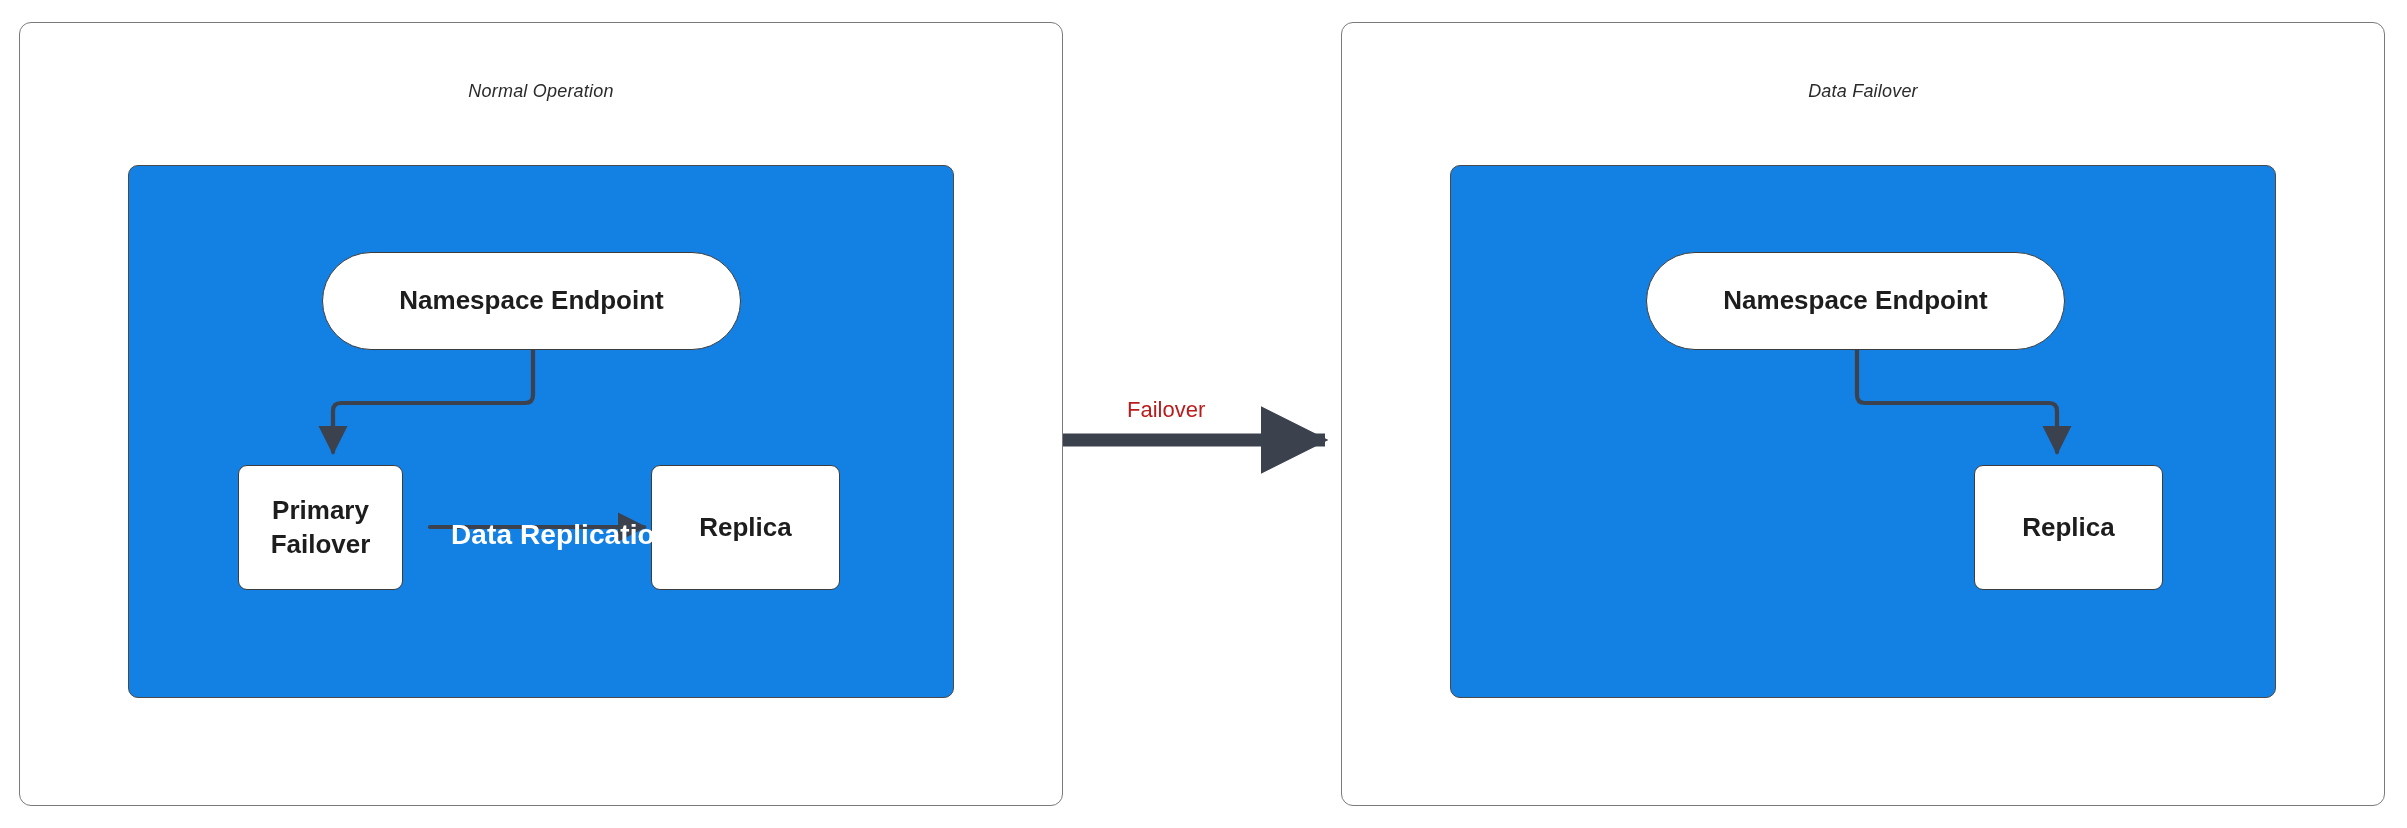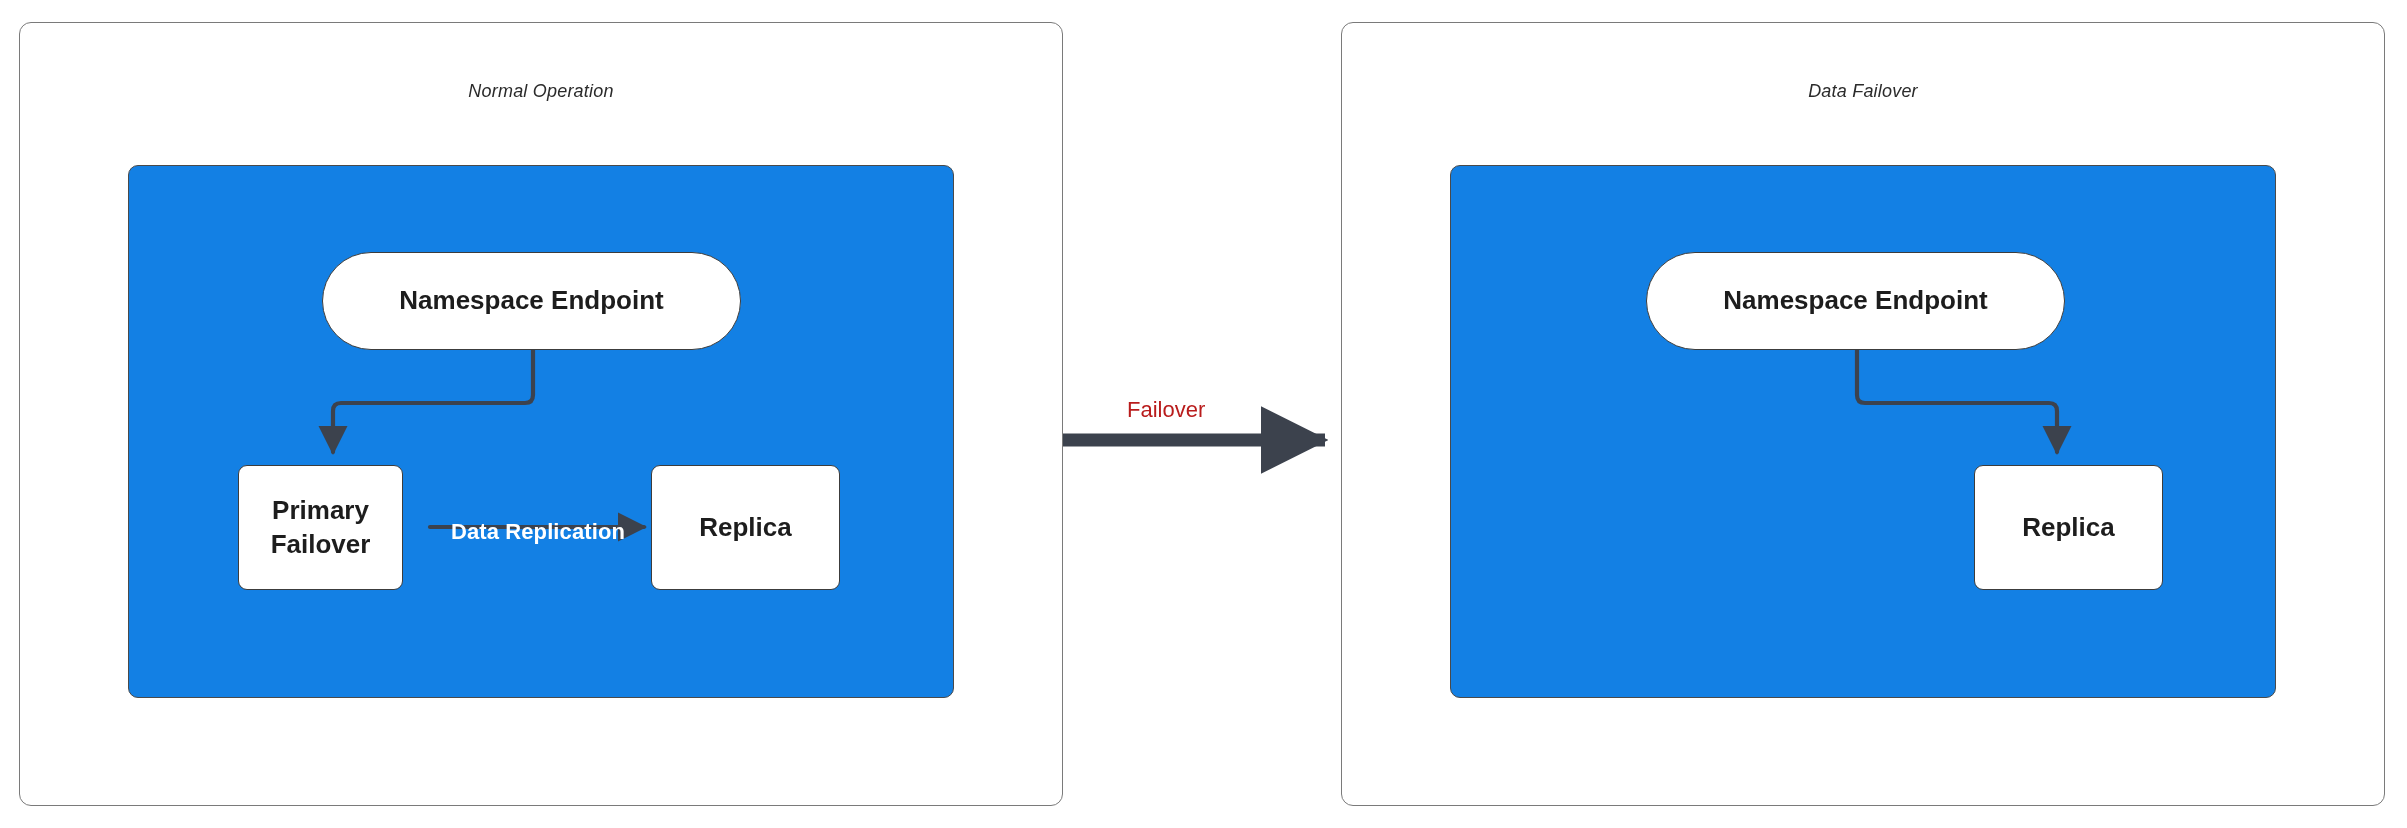--- a/index.html
+++ b/index.html
@@ -97,21 +97,21 @@
     width: 2407px;
     height: 828px;
     z-index: 3;
     pointer-events: none;
   }
 
   
   .edge-label {
     position: absolute;
     z-index: 6;
-    font-size: 22px;
+    font-size: 28px;
     white-space: nowrap;
   }
   #label-data-replication {
     left: 451px;
     top: 519px;
     font-weight: bold;
     color: #ffffff;
     letter-spacing: 0.1px;
   }
   #label-failover {

